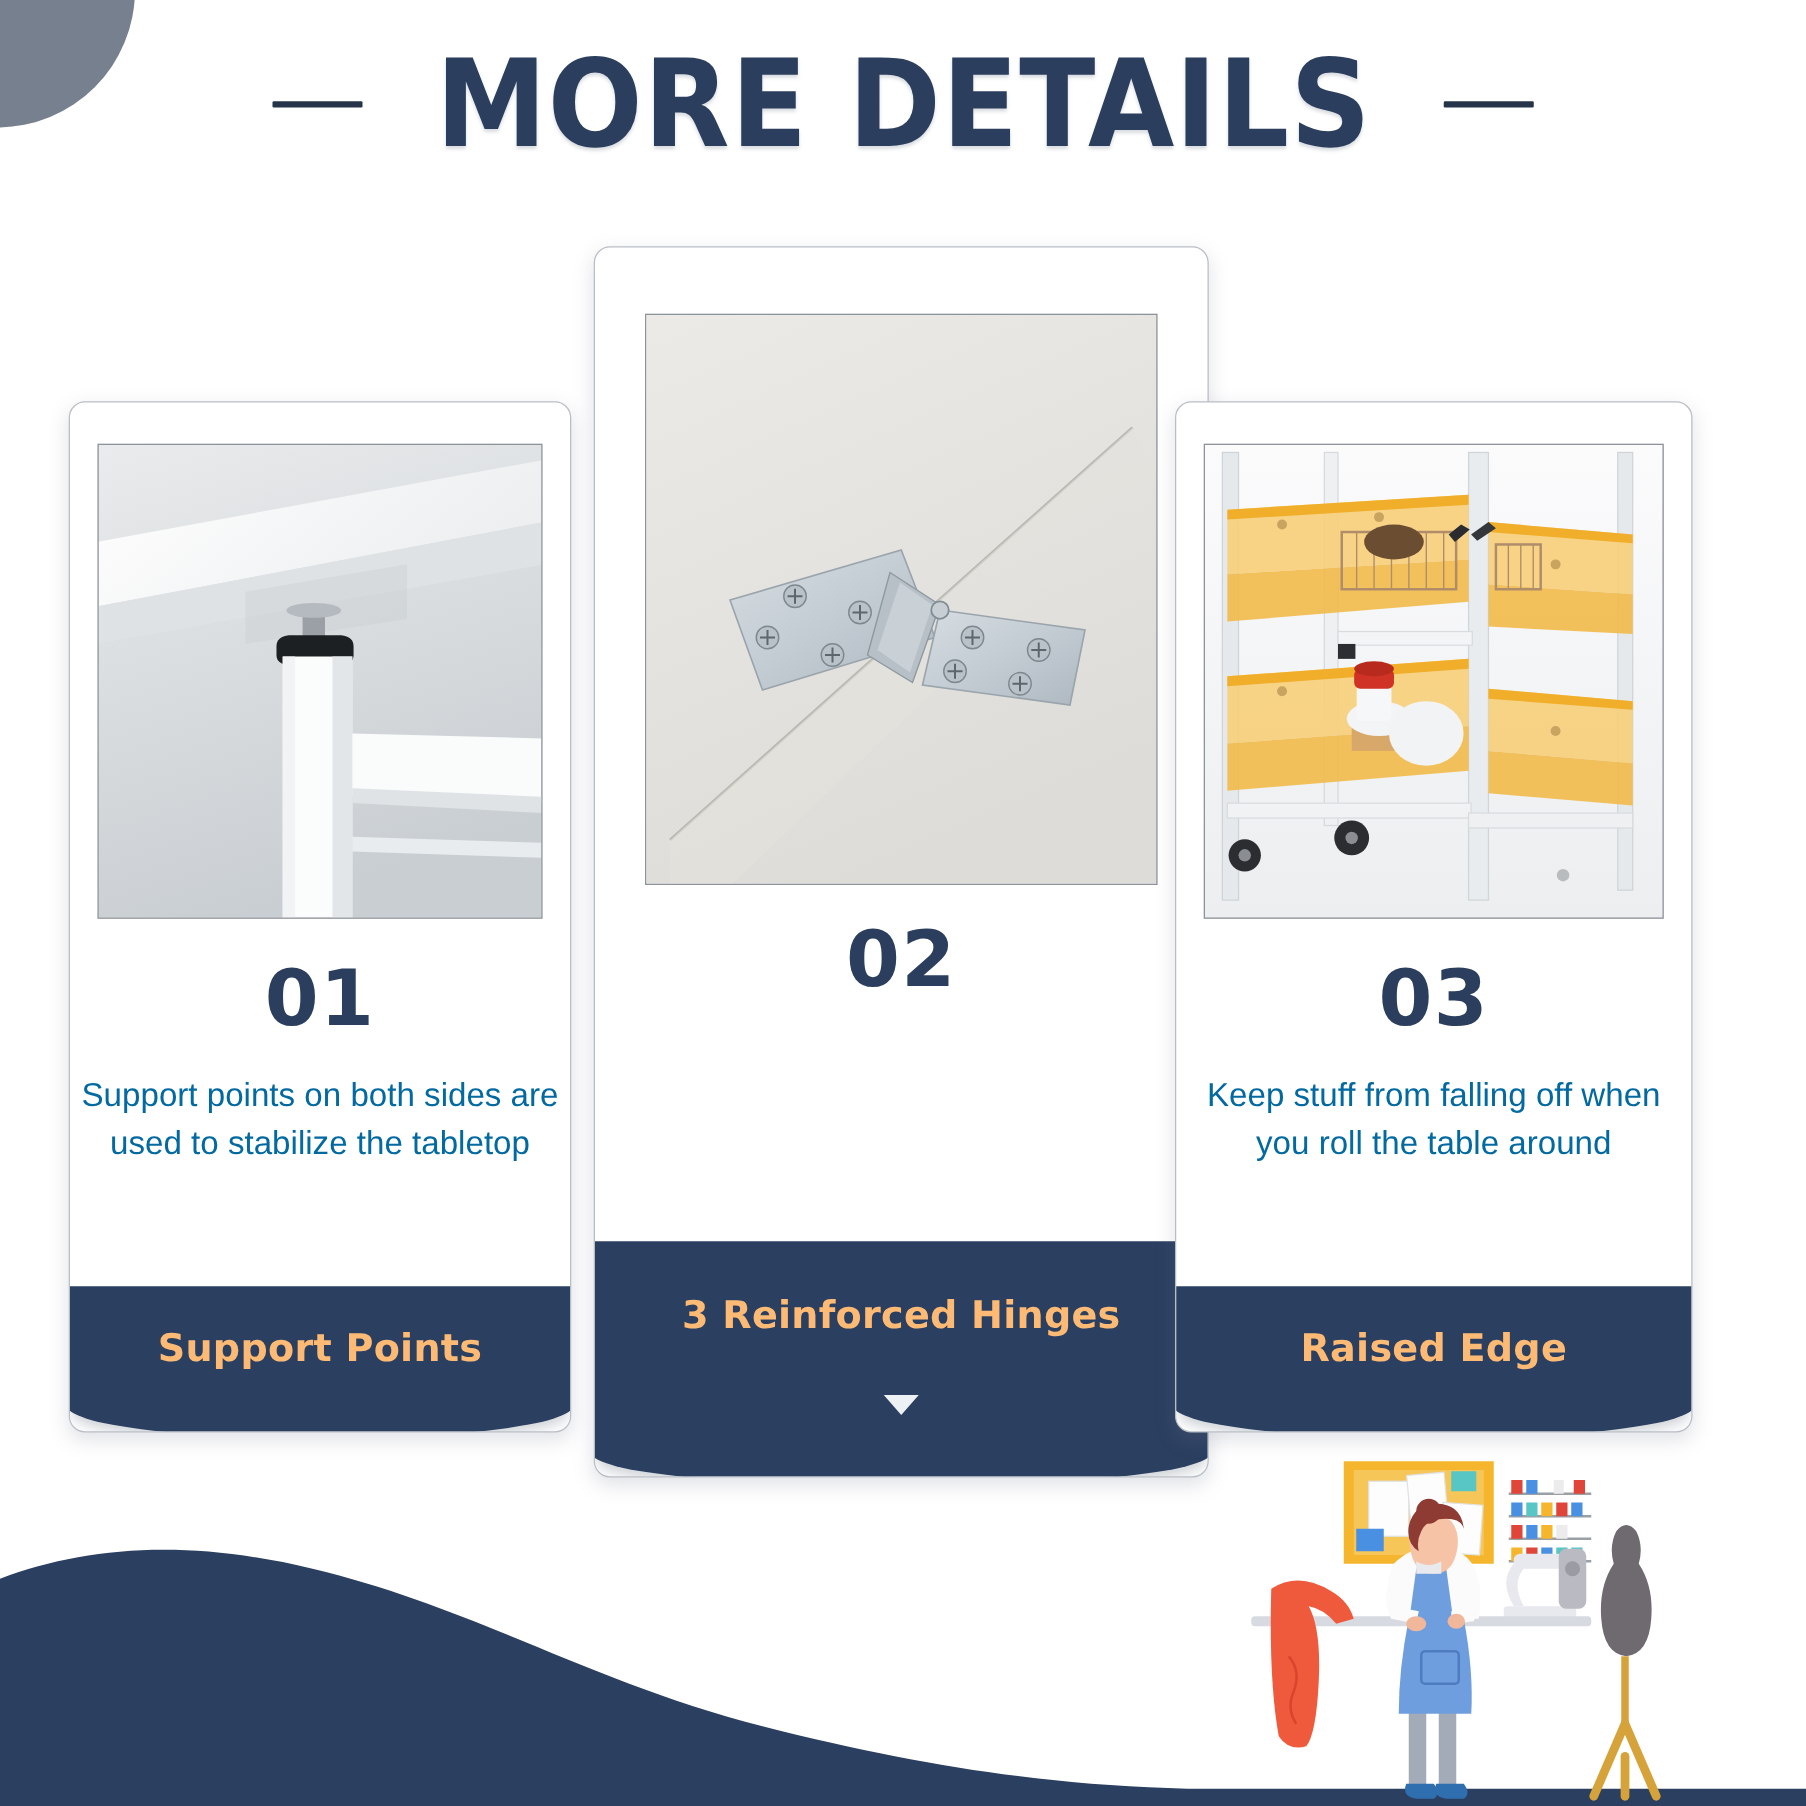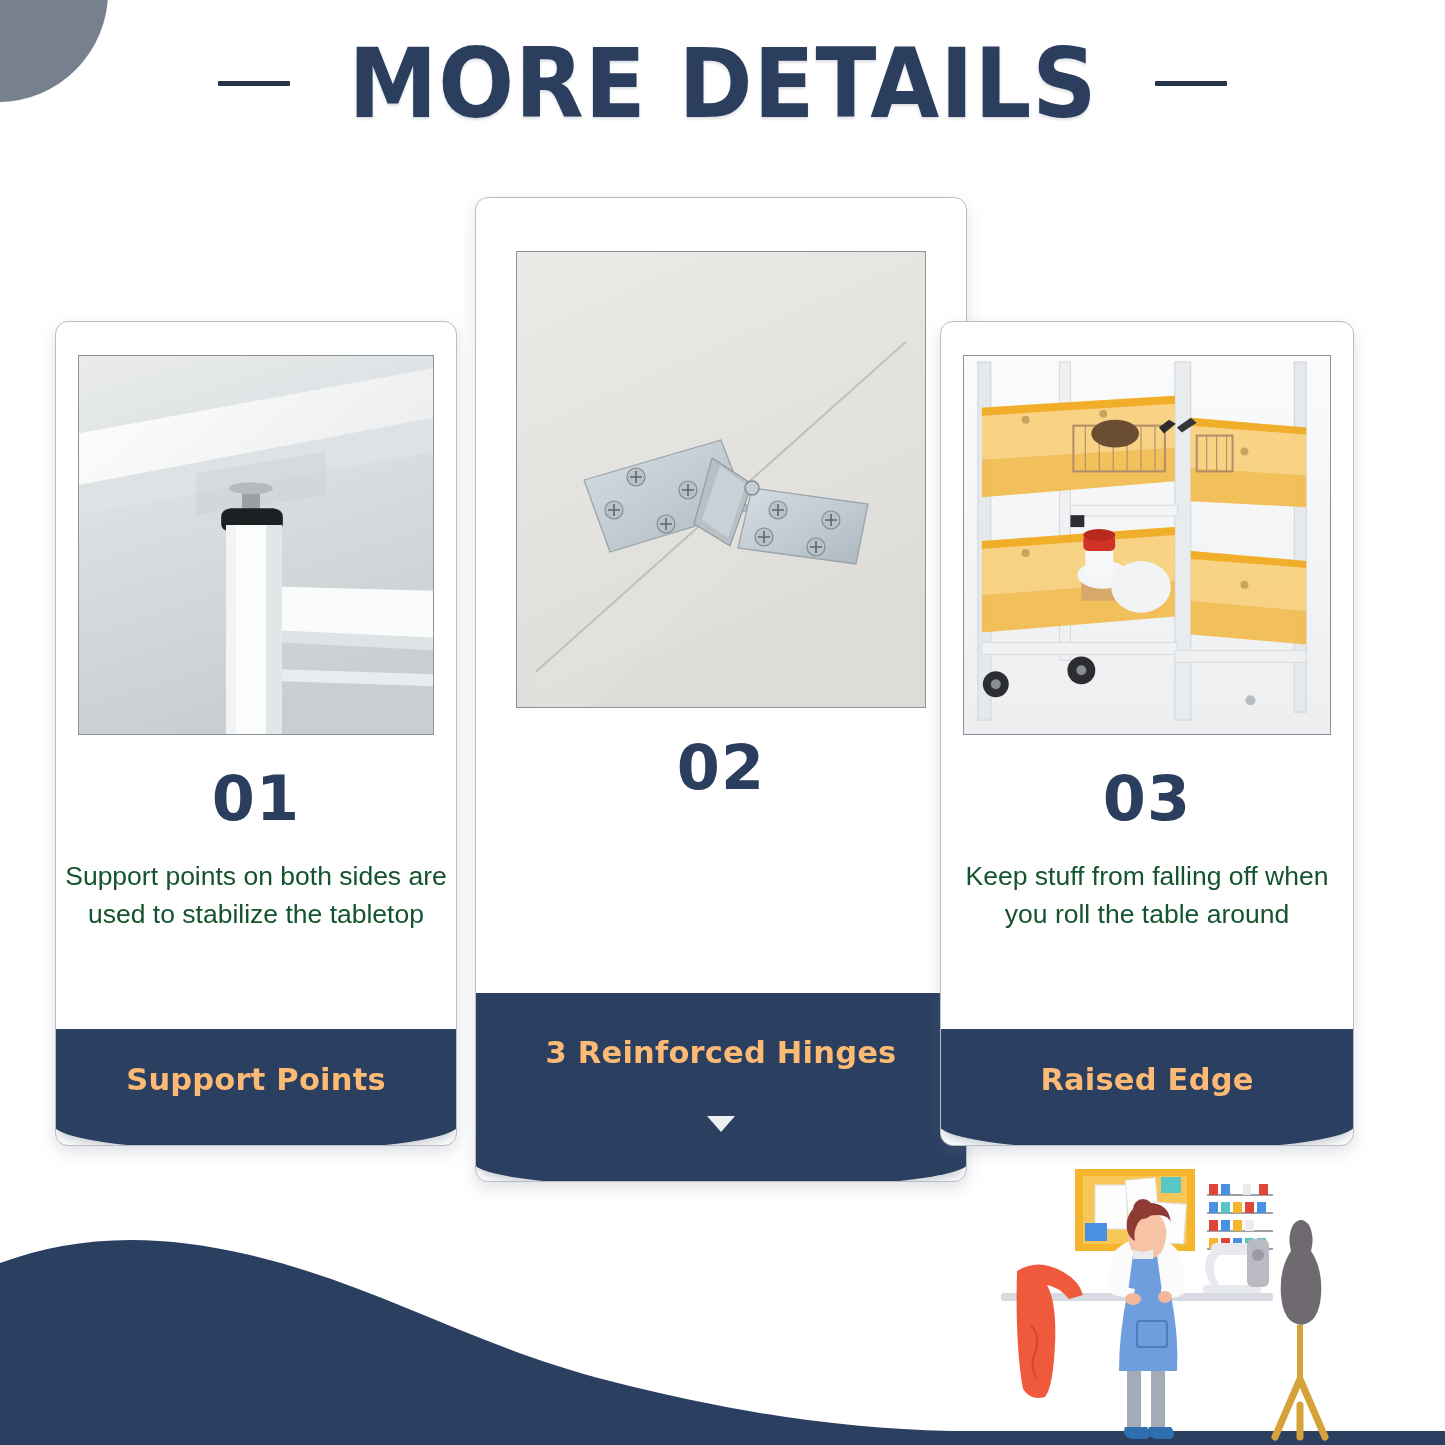--- a/index.html
+++ b/index.html
@@ -59,21 +59,21 @@
     position:absolute;left:0;width:100%;text-align:center;
     font-size:62px;font-weight:700;color:#2b3e5e;letter-spacing:1px;
     font-family:"DejaVu Sans","Liberation Sans",sans-serif;
   }
   .card.side .card-number{top:440px;}
   .card#card-3 .card-number{top:440px;}
   .card.center .card-number{top:533px;}
 
   .card-desc{
     position:absolute;left:6px;width:calc(100% - 12px);text-align:center;
-    font-size:26.5px;line-height:1.44;color:#14532d;font-weight:400;
+    font-size:26.5px;line-height:1.44;color:#0369a1;font-weight:400;
   }
   .card.side .card-desc{top:535px;}
   .card#card-3 .card-desc{top:535px;}
   .card.center .card-desc{top:628px;}
 
   
   .banner{
     position:absolute;left:-2px;width:calc(100% + 4px);
     background:#2b3f61;color:#fff;
     display:flex;flex-direction:column;align-items:center;

